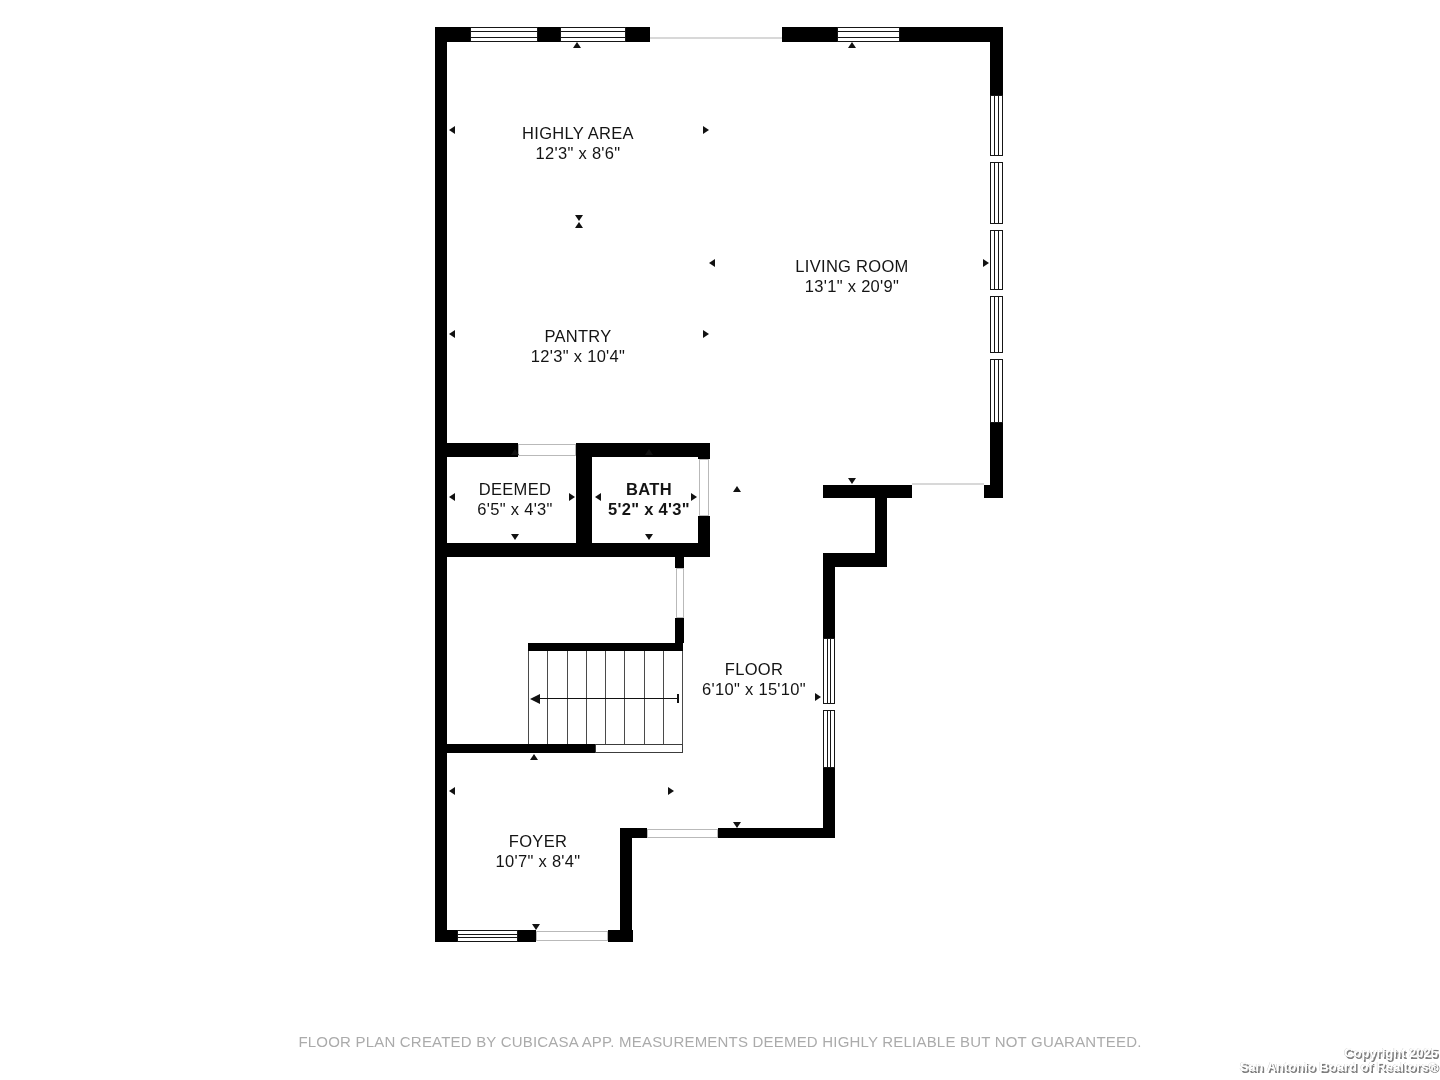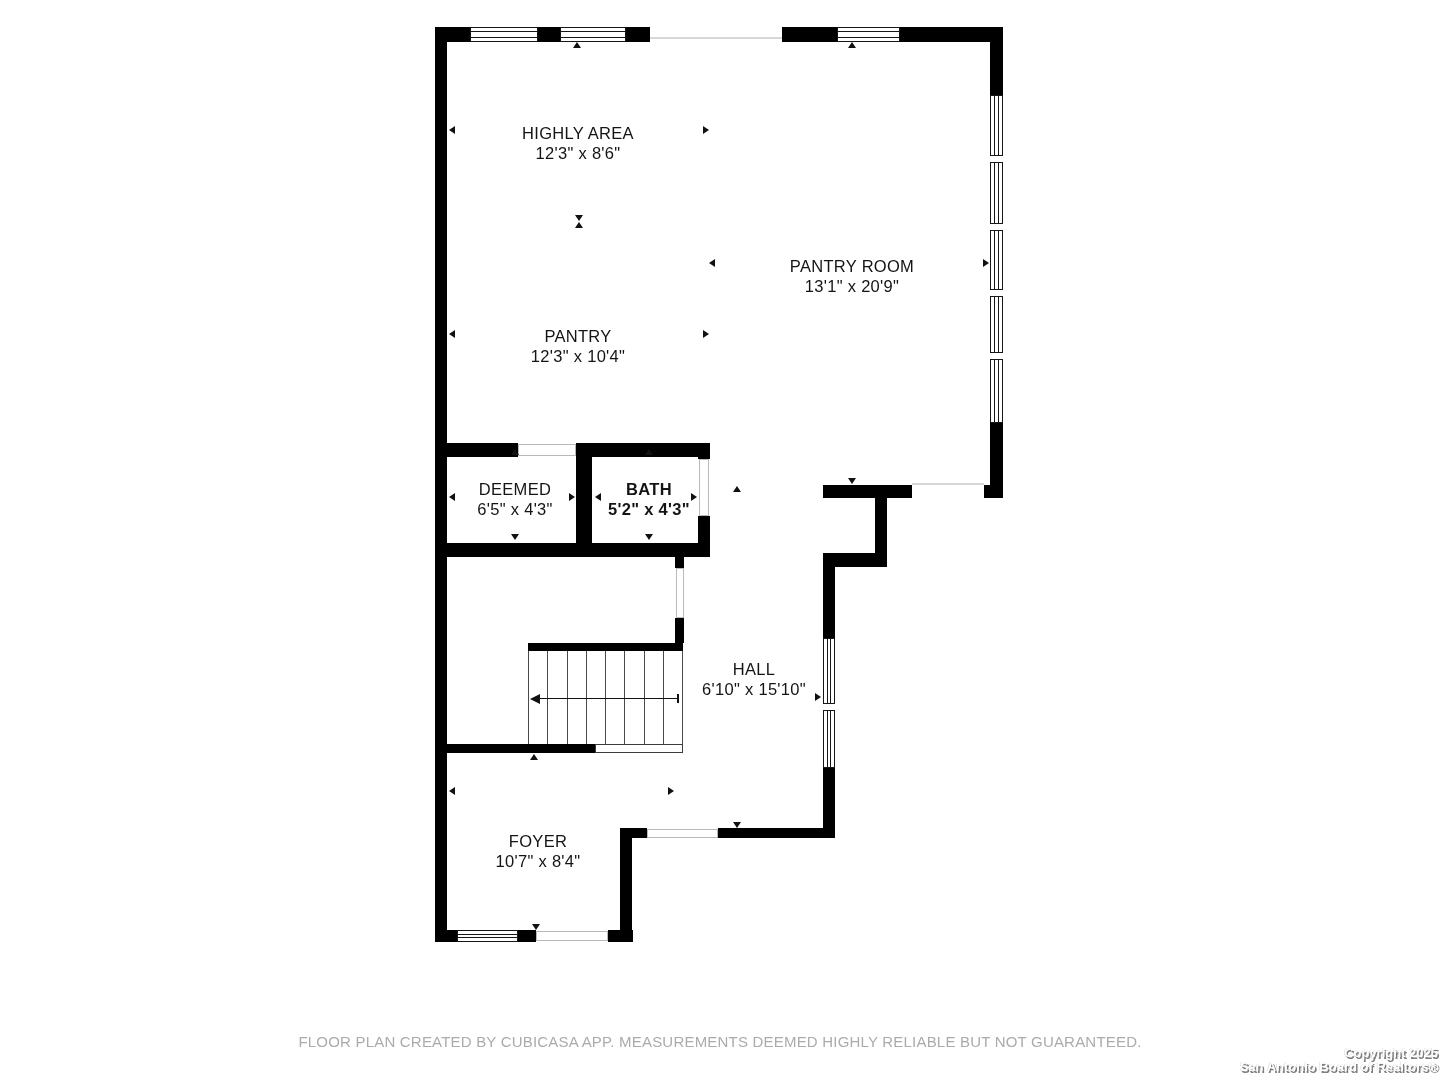--- a/index.html
+++ b/index.html
@@ -134,37 +134,37 @@
       <div class="mk down" style="left: 737px; top: 825px;"></div>
       <div class="mk up" style="left: 534px; top: 757px;"></div>
       <div class="mk left" style="left: 452px; top: 791px;"></div>
       <div class="mk right" style="left: 671px; top: 791px;"></div>
       <div class="mk down" style="left: 536px; top: 927px;"></div>
       <div class="room-label" style="left: 578px; top: 143px;">
         <div>HIGHLY AREA</div>
         <div>12'3" x 8'6"</div>
       </div>
       <div class="room-label" style="left: 852px; top: 276px;">
-        <div>PANTRY ROOM</div>
+        <div>LIVING ROOM</div>
         <div>13'1" x 20'9"</div>
       </div>
       <div class="room-label" style="left: 578px; top: 346px;">
         <div>PANTRY</div>
         <div>12'3" x 10'4"</div>
       </div>
       <div class="room-label" style="left: 515px; top: 499px;">
         <div>DEEMED</div>
         <div>6'5" x 4'3"</div>
       </div>
       <div class="room-label" style="left: 649px; top: 499px; font-weight: bold;">
         <div>BATH</div>
         <div>5'2" x 4'3"</div>
       </div>
       <div class="room-label" style="left: 754px; top: 679px;">
-        <div>HALL</div>
+        <div>FLOOR</div>
         <div>6'10" x 15'10"</div>
       </div>
       <div class="room-label" style="left: 538px; top: 851px;">
         <div>FOYER</div>
         <div>10'7" x 8'4"</div>
       </div>
     </div>
   <div class="footer">FLOOR PLAN CREATED BY CUBICASA APP. MEASUREMENTS DEEMED HIGHLY RELIABLE BUT NOT GUARANTEED.</div>
   <div class="copyright">
     <div>Copyright 2025</div>

